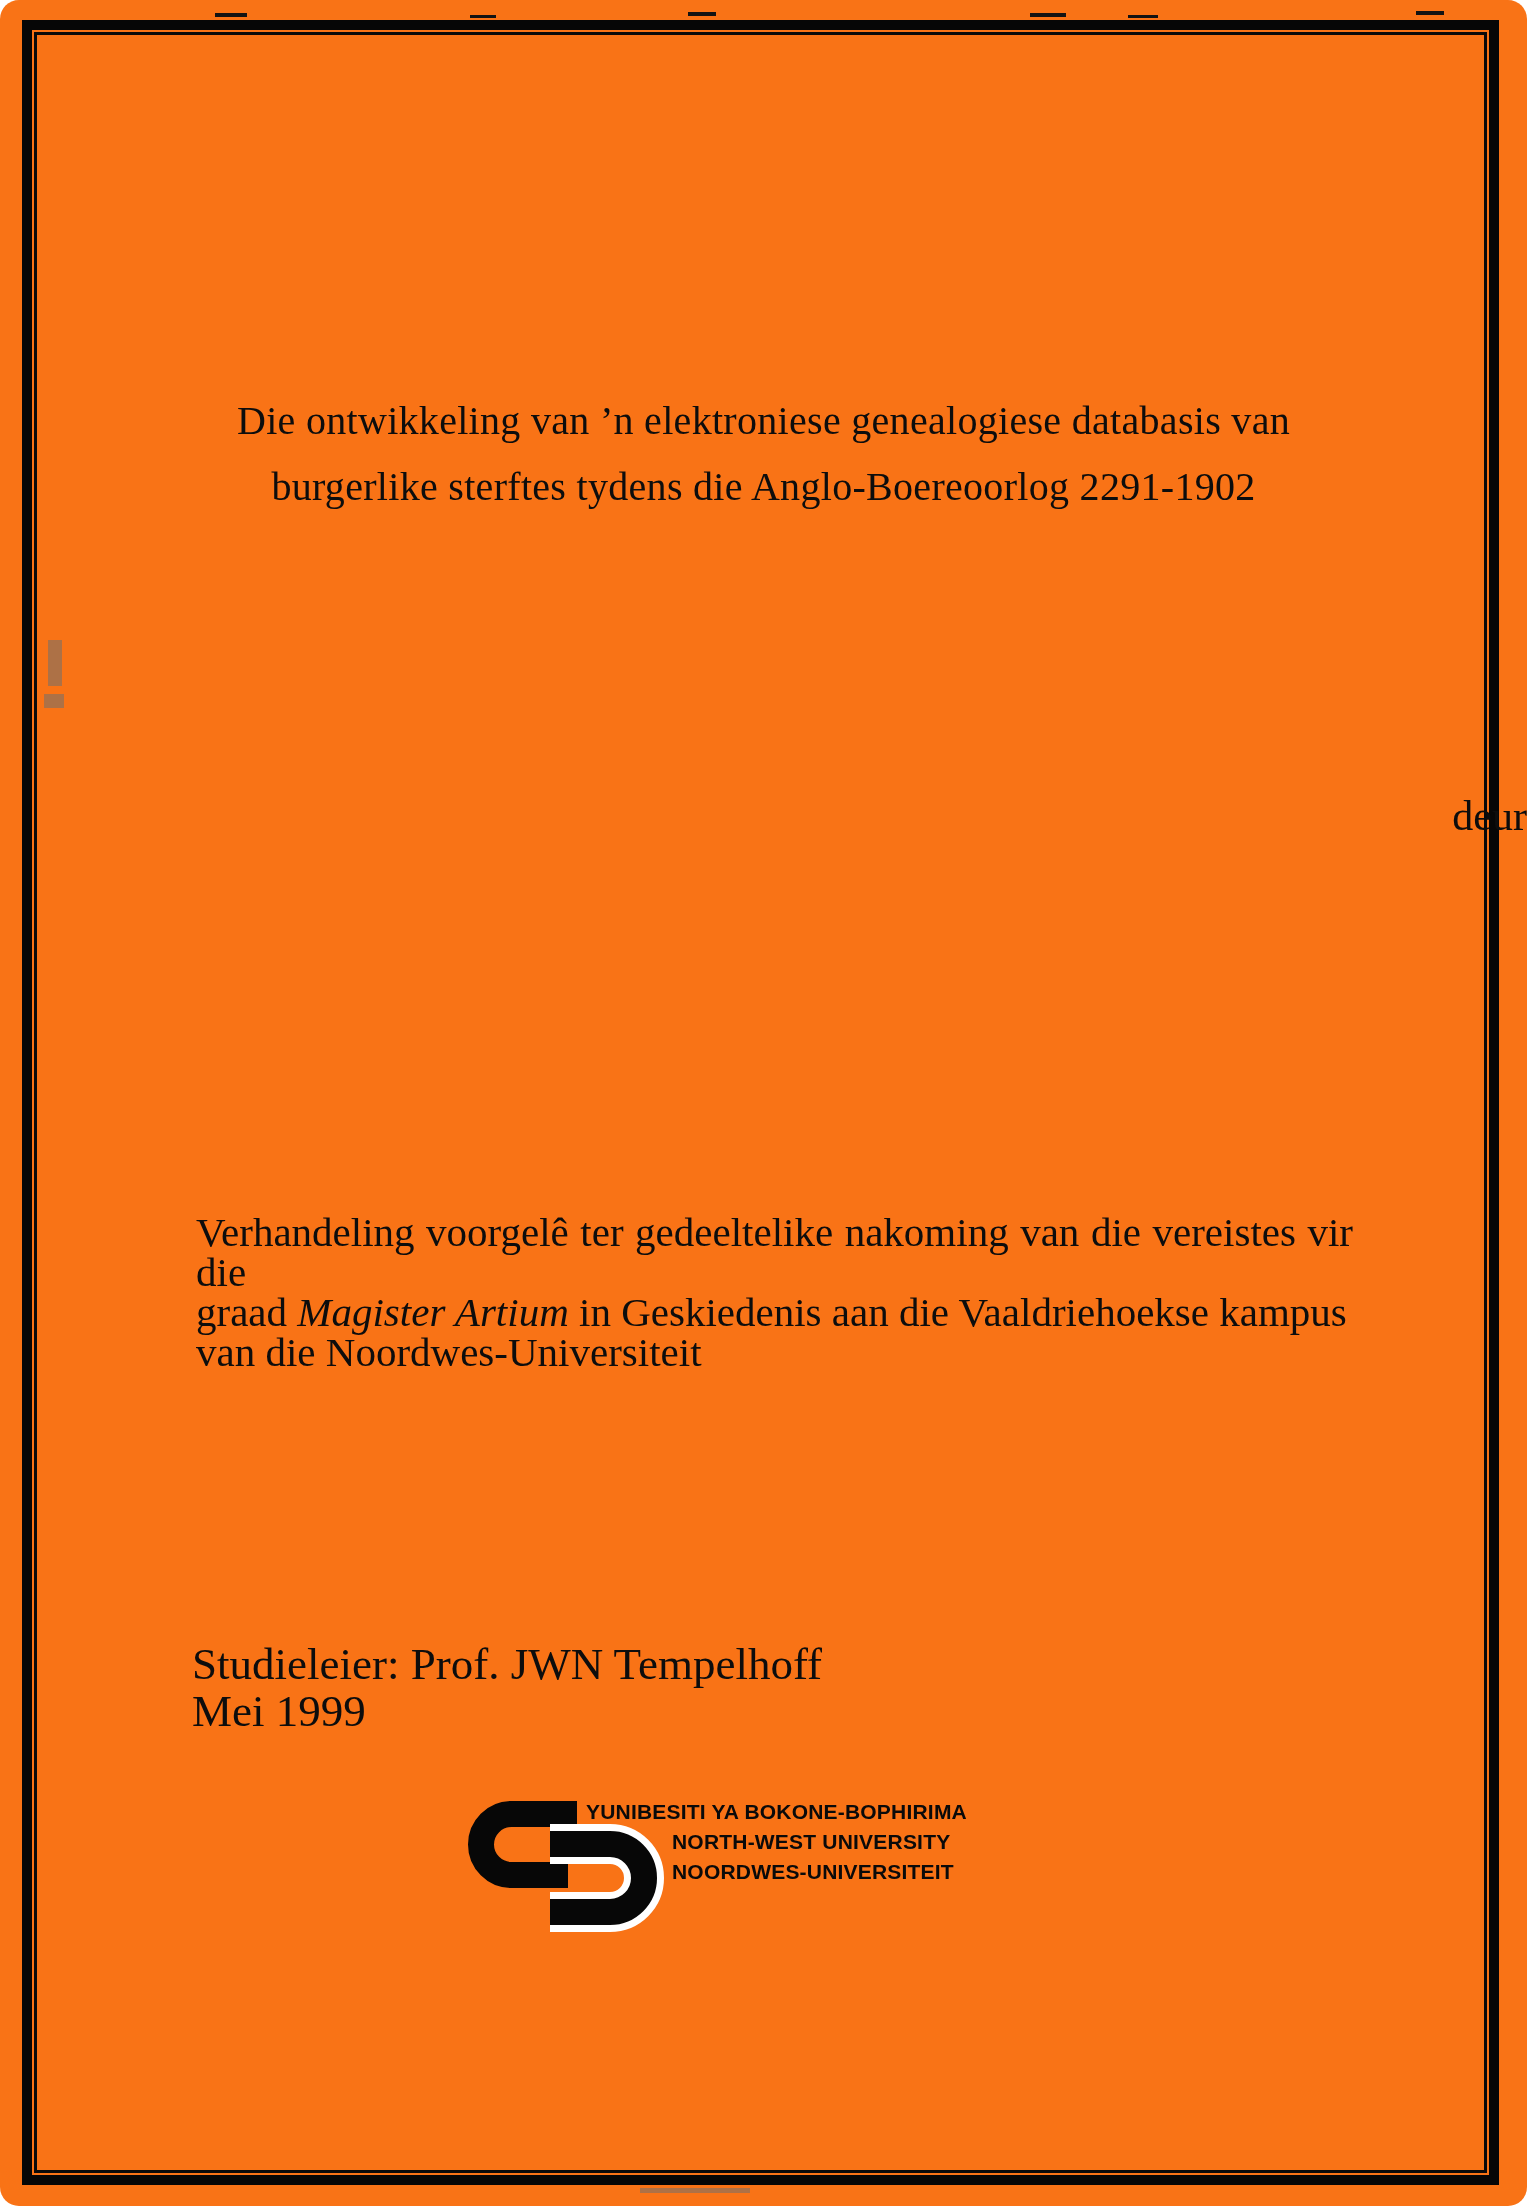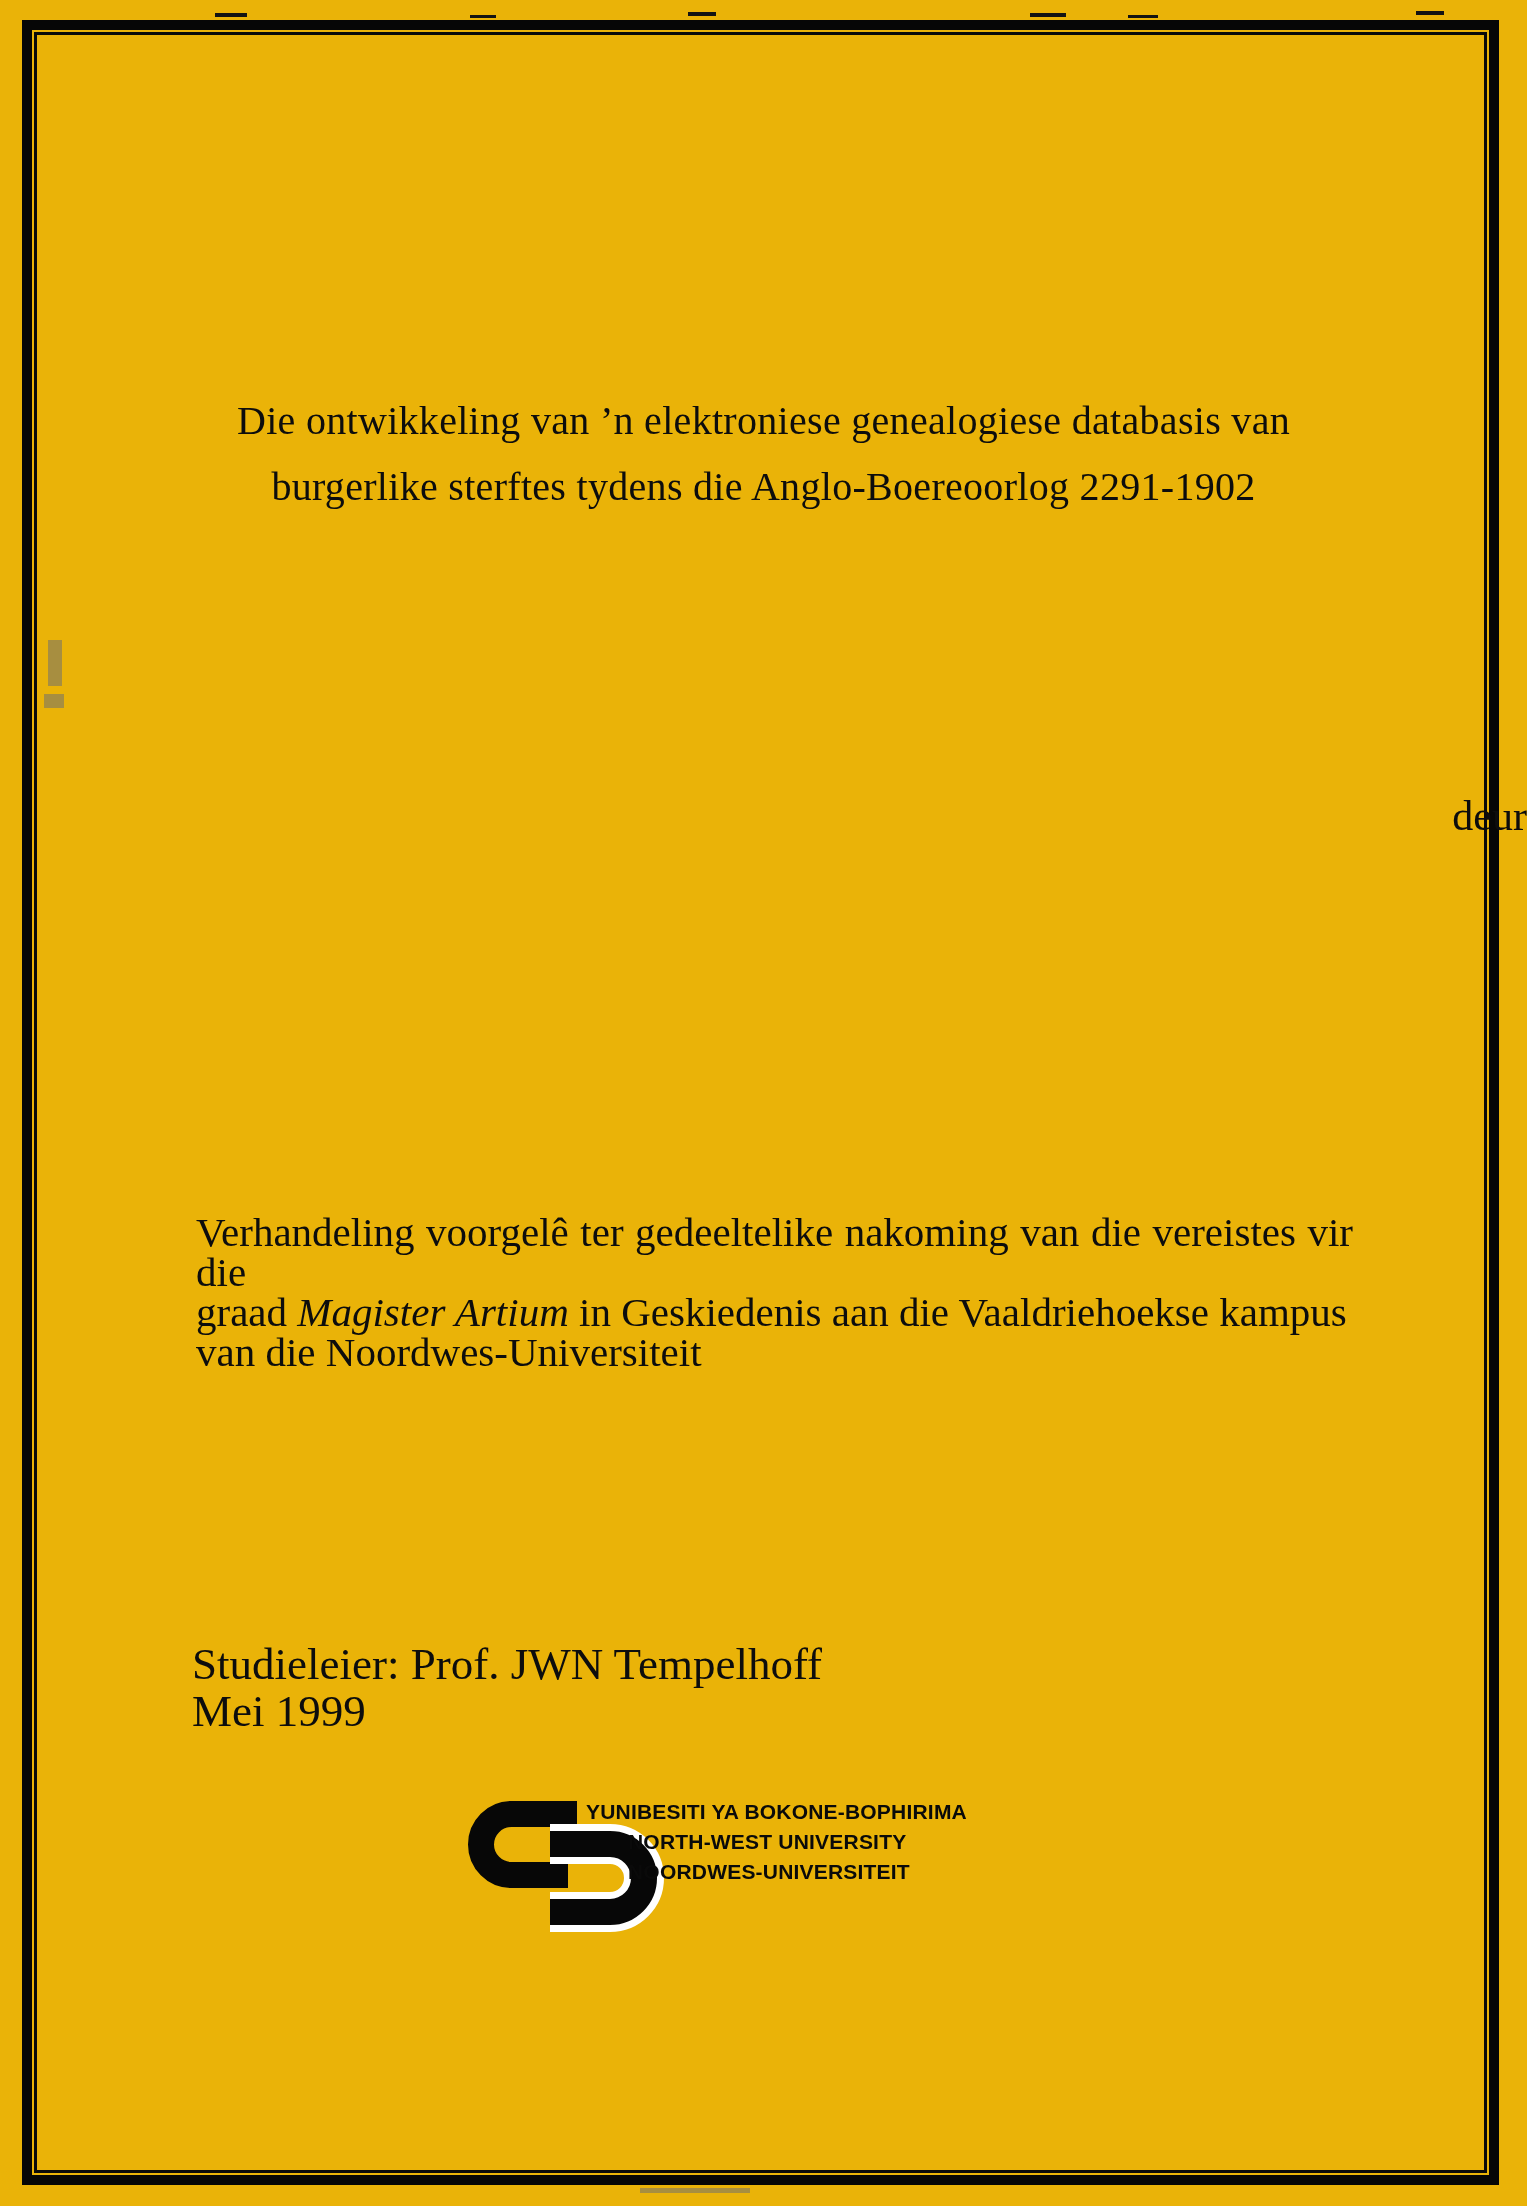--- a/index.html
+++ b/index.html
@@ -4,24 +4,25 @@
 <style>
   html, body {
     margin: 0;
     padding: 0;
     background: #ffffff;
   }
   .page {
     position: relative;
     width: 1527px;
     height: 2206px;
-    background: #eab308;
+    background: #f97316;
     overflow: hidden;
     font-family: "Liberation Serif", serif;
     color: #0d0d0d;
+    border-radius: 19px;
     -webkit-font-smoothing: antialiased;
   }
   
   .frame-outer {
     position: absolute;
     left: 22px;
     top: 20px;
     width: 1477px;
     height: 2165px;
     border: 10px solid #060606;
@@ -105,21 +106,21 @@
     top: 4px;
     font-family: "Liberation Sans", sans-serif;
     font-weight: 700;
     font-size: 21px;
     line-height: 30px;
     color: #0a0a0a;
     white-space: nowrap;
     letter-spacing: 0.2px;
   }
   .logo-text .indent {
-    margin-left: 42px;
+    margin-left: 86px;
   }
   
   .artifact {
     position: absolute;
     background: #131313;
   }
   .artifact.soft {
     background: #6f6f6f;
     opacity: 0.55;
   }

